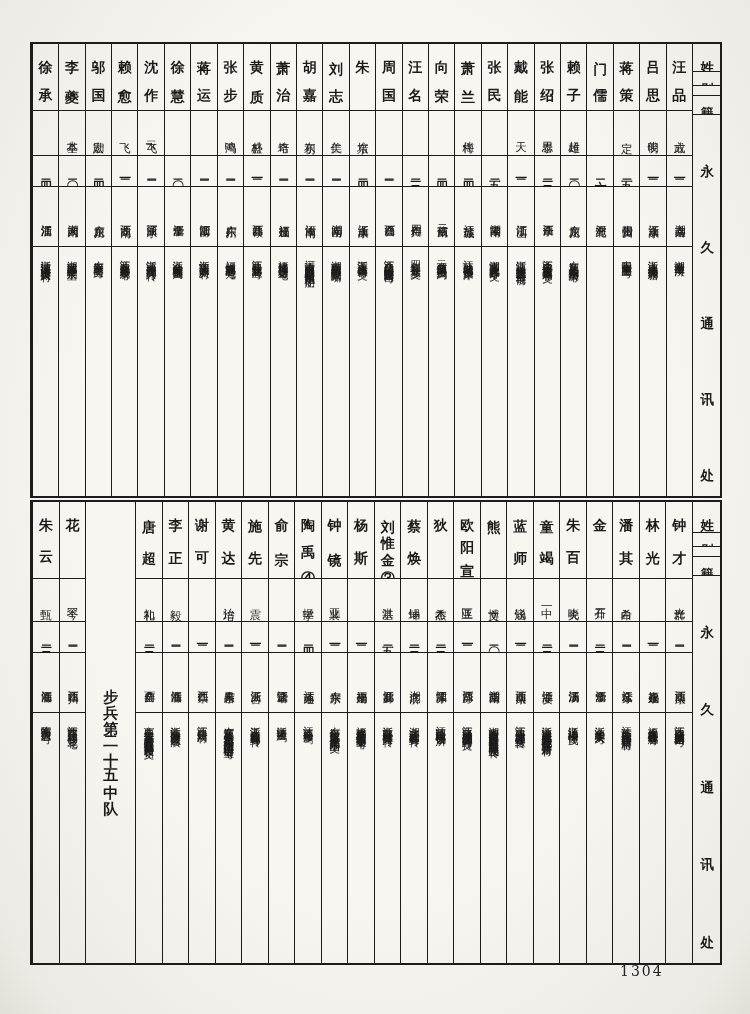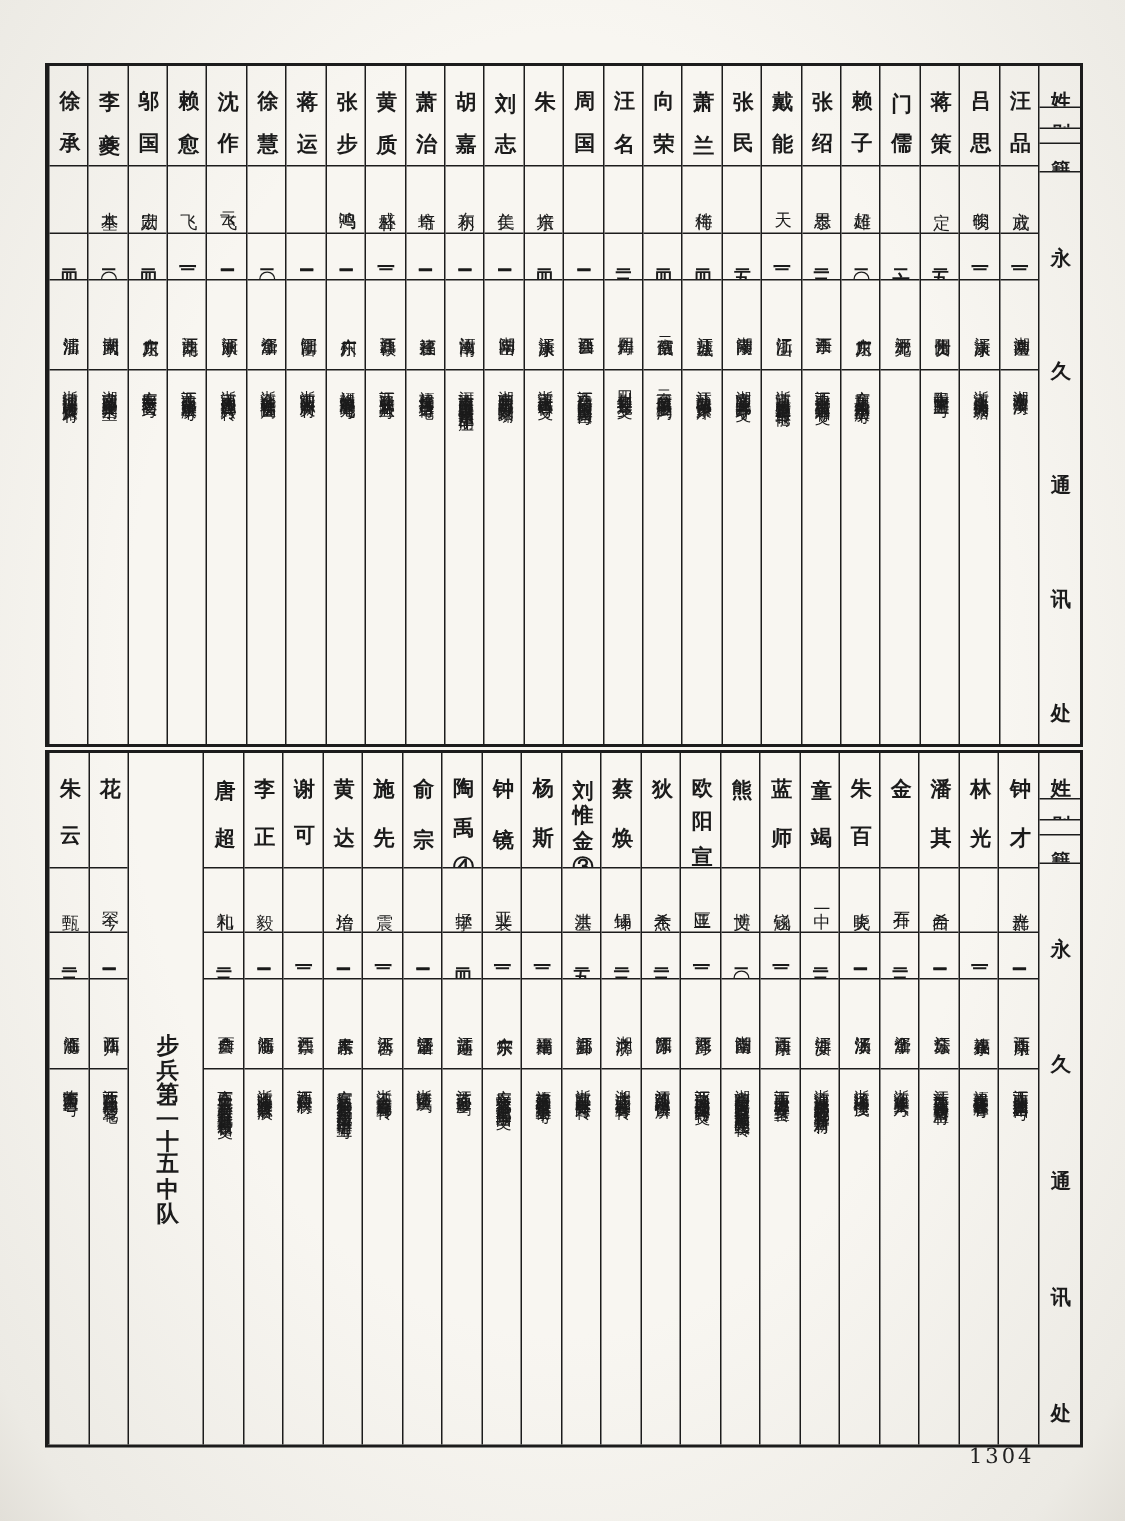--- a/index.html
+++ b/index.html
@@ -58,21 +58,21 @@
   .r-alias.head .vtext, .r-age.head .vtext, .r-origin.head .vtext { font-size:12.5px; }
   .r-name.head .vtext { font-size:13.5px; }
   .r-addr.head { padding:38px 0; align-items:center; }
   .r-addr.head .vtext { font-size:13.5px; }
 
   .unit-text {
     font-weight:700; font-size:15px; letter-spacing:16px; padding-top:16px;
   }
 
   .page-number {
-    position:absolute; top:963px; left:646px;
+    position:absolute; top:963px; left:620px;
     font-size:14px; letter-spacing:2px; color:#222;
     font-family:"DejaVu Serif","Liberation Serif",serif;
   }
 </style>
 </head>
 <body>
 
 <div class="page">
   <div class="tbl" id="table-top">
       <div class="col head-col">

